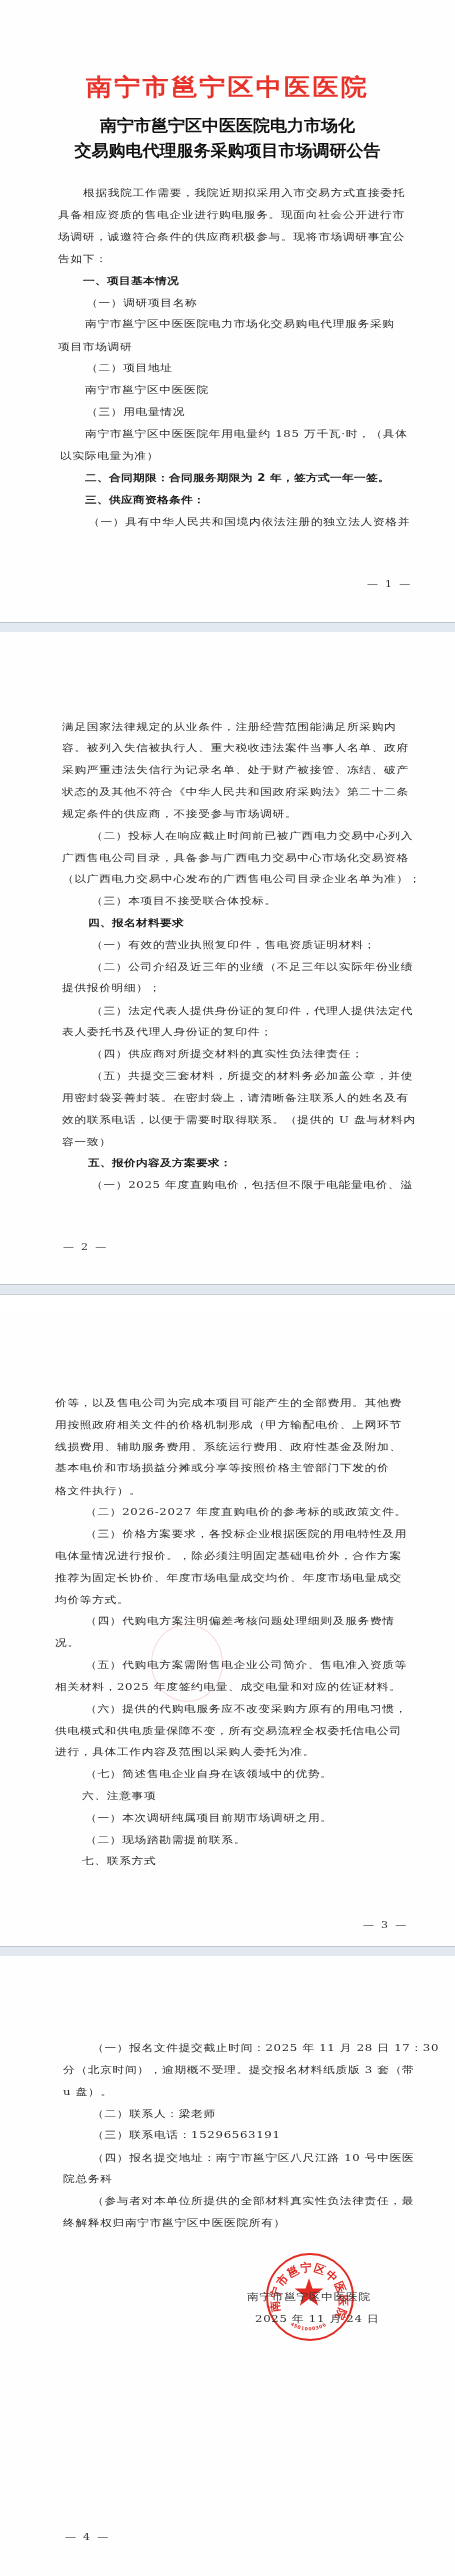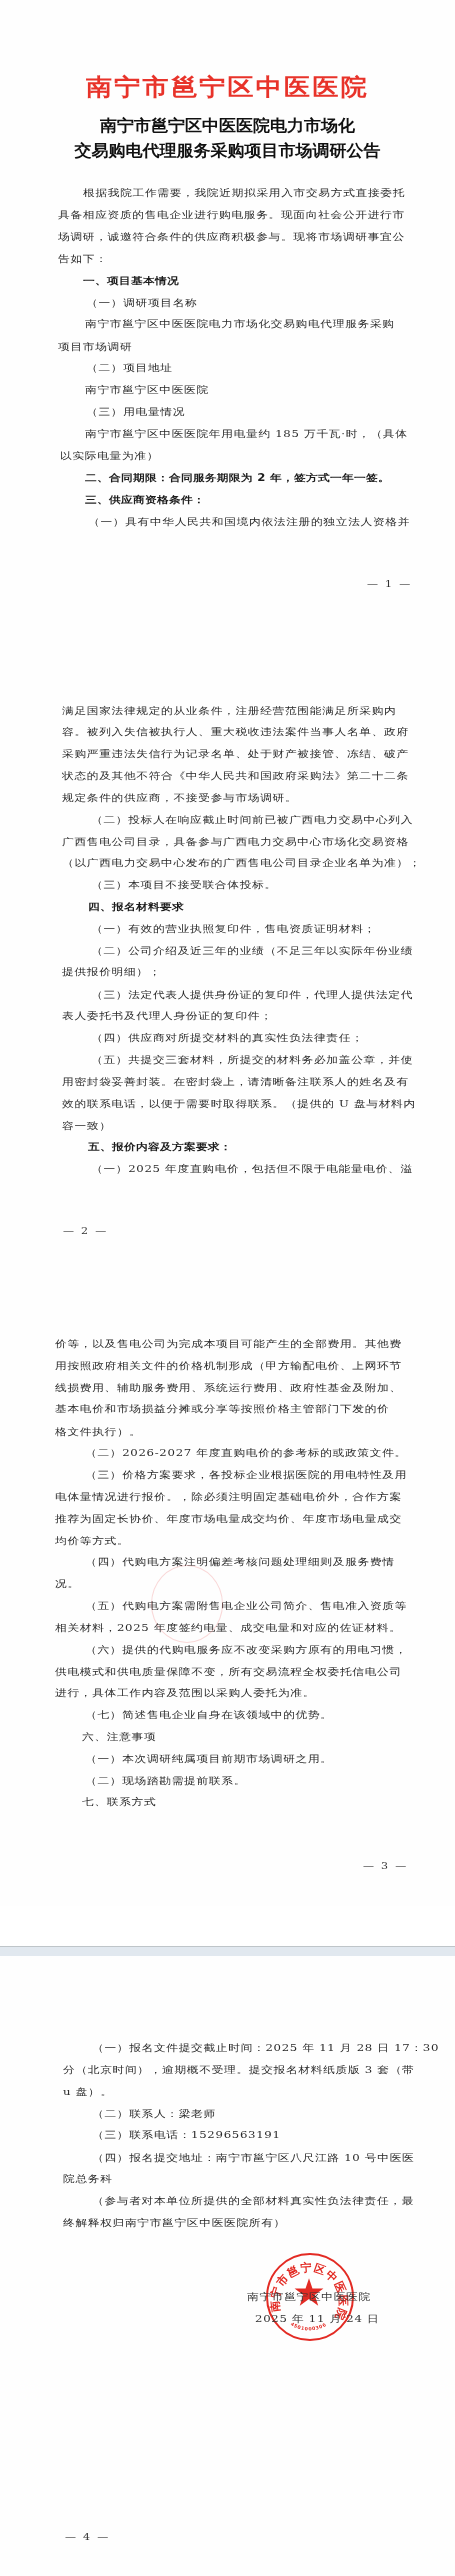--- a/index.html
+++ b/index.html
@@ -48,21 +48,21 @@
   <div class="line" style="left:60px; top:450px;">以实际电量为准）</div>
   <div class="line h" style="left:85px; top:472px;">二、合同期限：合同服务期限为 2 年，签方式一年一签。</div>
   <div class="line h" style="left:85px; top:494px;">三、供应商资格条件：</div>
   <div class="line" style="left:88px; top:516px;">（一）具有中华人民共和国境内依法注册的独立法人资格并</div>
 
   <div class="pnum" style="left:367px; top:578px;">— 1 —</div>
 </div>
 
 <div class="sep" style="top:622px;"></div>
 
-<div class="page" style="top:616px; height:652px;">
+<div class="page" style="top:632px; height:652px;">
   <div class="line" style="left:62px; top:89px;">满足国家法律规定的从业条件，注册经营范围能满足所采购内</div>
   <div class="line" style="left:62px; top:110px;">容。被列入失信被执行人、重大税收违法案件当事人名单、政府</div>
   <div class="line" style="left:62px; top:132px;">采购严重违法失信行为记录名单、处于财产被接管、冻结、破产</div>
   <div class="line" style="left:62px; top:154px;">状态的及其他不符合《中华人民共和国政府采购法》第二十二条</div>
   <div class="line" style="left:62px; top:176px;">规定条件的供应商，不接受参与市场调研。</div>
   <div class="line" style="left:91px; top:198px;">（二）投标人在响应截止时间前已被广西电力交易中心列入</div>
   <div class="line" style="left:62px; top:220px;">广西售电公司目录，具备参与广西电力交易中心市场化交易资格</div>
   <div class="line" style="left:62px; top:241px;">（以广西电力交易中心发布的广西售电公司目录企业名单为准）；</div>
   <div class="line" style="left:91px; top:263px;">（三）本项目不接受联合体投标。</div>
   <div class="line h" style="left:88px; top:285px;">四、报名材料要求</div>
@@ -77,21 +77,21 @@
   <div class="line" style="left:62px; top:482px;">效的联系电话，以便于需要时取得联系。（提供的 U 盘与材料内</div>
   <div class="line" style="left:62px; top:504px;">容一致）</div>
   <div class="line h" style="left:88px; top:525px;">五、报价内容及方案要求：</div>
   <div class="line" style="left:91px; top:547px;">（一）2025 年度直购电价，包括但不限于电能量电价、溢</div>
 
   <div class="pnum" style="left:63px; top:609px;">— 2 —</div>
 </div>
 
 <div class="sep" style="top:1284px;"></div>
 
-<div class="page" style="top:1255px; height:651px;">
+<div class="page" style="top:1314px; height:651px;">
   <div class="line" style="left:55px; top:83px;">价等，以及售电公司为完成本项目可能产生的全部费用。其他费</div>
   <div class="line" style="left:55px; top:105px;">用按照政府相关文件的价格机制形成（甲方输配电价、上网环节</div>
   <div class="line" style="left:55px; top:127px;">线损费用、辅助服务费用、系统运行费用、政府性基金及附加、</div>
   <div class="line" style="left:55px; top:148px;">基本电价和市场损益分摊或分享等按照价格主管部门下发的价</div>
   <div class="line" style="left:55px; top:171px;">格文件执行）。</div>
   <div class="line" style="left:85px; top:192px;">（二）2026-2027 年度直购电价的参考标的或政策文件。</div>
   <div class="line" style="left:85px; top:214px;">（三）价格方案要求，各投标企业根据医院的用电特性及用</div>
   <div class="line" style="left:55px; top:236px;">电体量情况进行报价。，除必须注明固定基础电价外，合作方案</div>
   <div class="line" style="left:55px; top:258px;">推荐为固定长协价、年度市场电量成交均价、年度市场电量成交</div>
   <div class="line" style="left:55px; top:280px;">均价等方式。</div>

